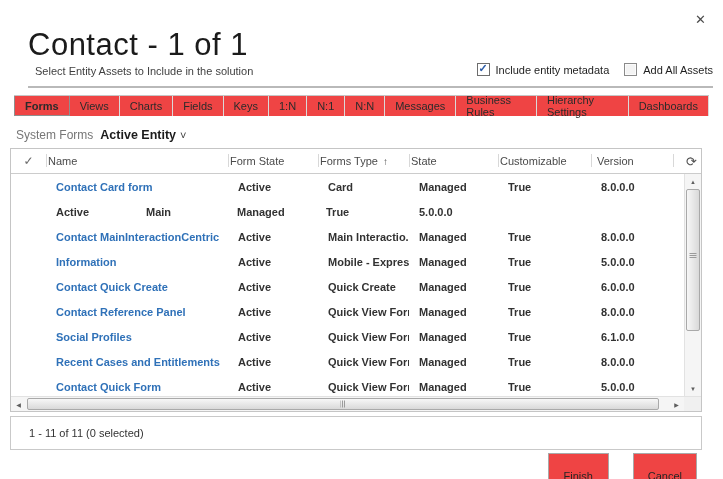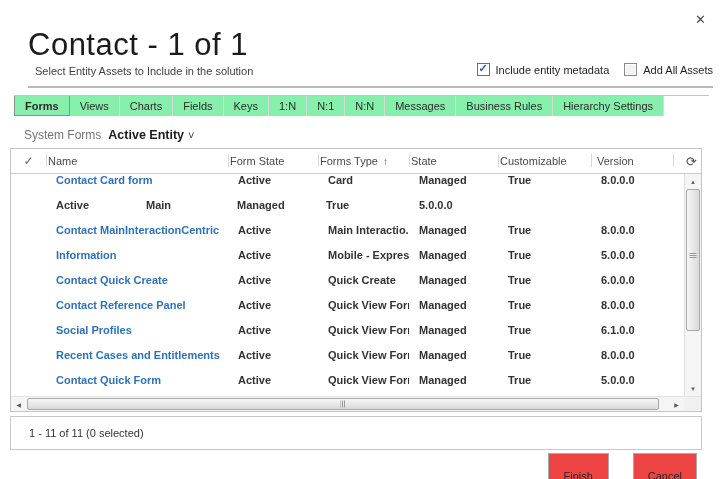--- a/index.html
+++ b/index.html
@@ -39,27 +39,27 @@
   .divider {
     position: absolute; left: 28px; width: 685px; top: 86px; height: 2px; background: #b9b9b9;
   }
   .tabs {
     position: absolute; left: 14px; top: 95px; width: 695px; height: 20px;
     display: flex; border-top: 1px solid #c6c6c6;
   }
   .tab {
     padding: 3px 10px; font-size: 11px; color: #2b2b2b; cursor: pointer;
     border-right: 1px solid #dadada; height: 20px; display: flex; align-items: center;
-    background: #86efac;
+    background: #ef4444;
   }
   .tab.selected {
     font-weight: bold;
     border-left: 1px solid #8f8f8f; border-right: 1px solid #8f8f8f; border-bottom: 1px solid #8f8f8f;
   }
-  .filter-bar { position: absolute; left: 16px; top: 128px; font-size: 12px; display: flex; align-items: flex-end; margin-left: 8px; }
+  .filter-bar { position: absolute; left: 16px; top: 128px; font-size: 12px; display: flex; align-items: flex-end; }
   .filter-label { color: #767676; font-size: 12px; }
   .filter-value { color: #1c1c1c; font-weight: bold; font-size: 12.5px; margin-left: 7px; cursor: pointer; }
   .chevron { font-size: 11px; color: #3c3c3c; margin-left: 4px; font-weight: normal; }
 
   .grid {
     position: absolute; left: 10px; top: 148px; width: 692px; height: 264px;
     border: 1px solid #c5c5c5; display: flex; flex-direction: column; background: #fff;
   }
   .grid-header {
     display: flex; flex: 0 0 24px; align-items: center;
@@ -78,21 +78,21 @@
   .col-state     { width: 89px; }
   .col-custom    { width: 93px; }
   .col-version   { width: 82px; padding-left: 6px; }
   .col-fill      { flex: 1; }
   .header-check { color: #6a6a6a; font-size: 12px; }
   .refresh-cell { width: 19px; display: flex; align-items: center; justify-content: center; }
   .refresh-icon { font-size: 13px; color: #4f4f4f; cursor: pointer; }
 
   .grid-body { display: flex; flex: 1; overflow: hidden; }
   .rows { flex: 1; }
-  .grid-row { display: flex; height: 25px; font-size: 11px; font-weight: bold; color: #323232; }
+  .grid-row { display: flex; height: 25px; align-items: center; font-size: 11px; font-weight: bold; color: #323232; }
   .cell { padding-left: 10px; overflow: hidden; white-space: nowrap; }
   .cell.col-check { padding-left: 0; }
   .link { color: #2f71b8; text-decoration: none; cursor: pointer; }
 
   .v-scrollbar {
     flex: 0 0 17px; background: #f5f5f5; border-left: 1px solid #e2e2e2; position: relative;
   }
   .v-scrollbar .sb-arrow {
     position: absolute; left: 0; width: 100%; height: 15px;
     display: flex; align-items: center; justify-content: center;
@@ -207,20 +207,23 @@
     </div>
 
     <div class="tab">
       <span>Business Rules</span>
     </div>
 
     <div class="tab">
       <span>Hierarchy Settings</span>
     </div>
 
+    <div class="tab">
+      <span>Dashboards</span>
+    </div>
   </div>
 
 <div class="filter-bar">
   <span class="filter-label">System Forms</span>
   <span class="filter-value">
     <span>Active Entity</span><span class="chevron">˅</span>
   </span>
 </div>
 
 <div class="grid">

